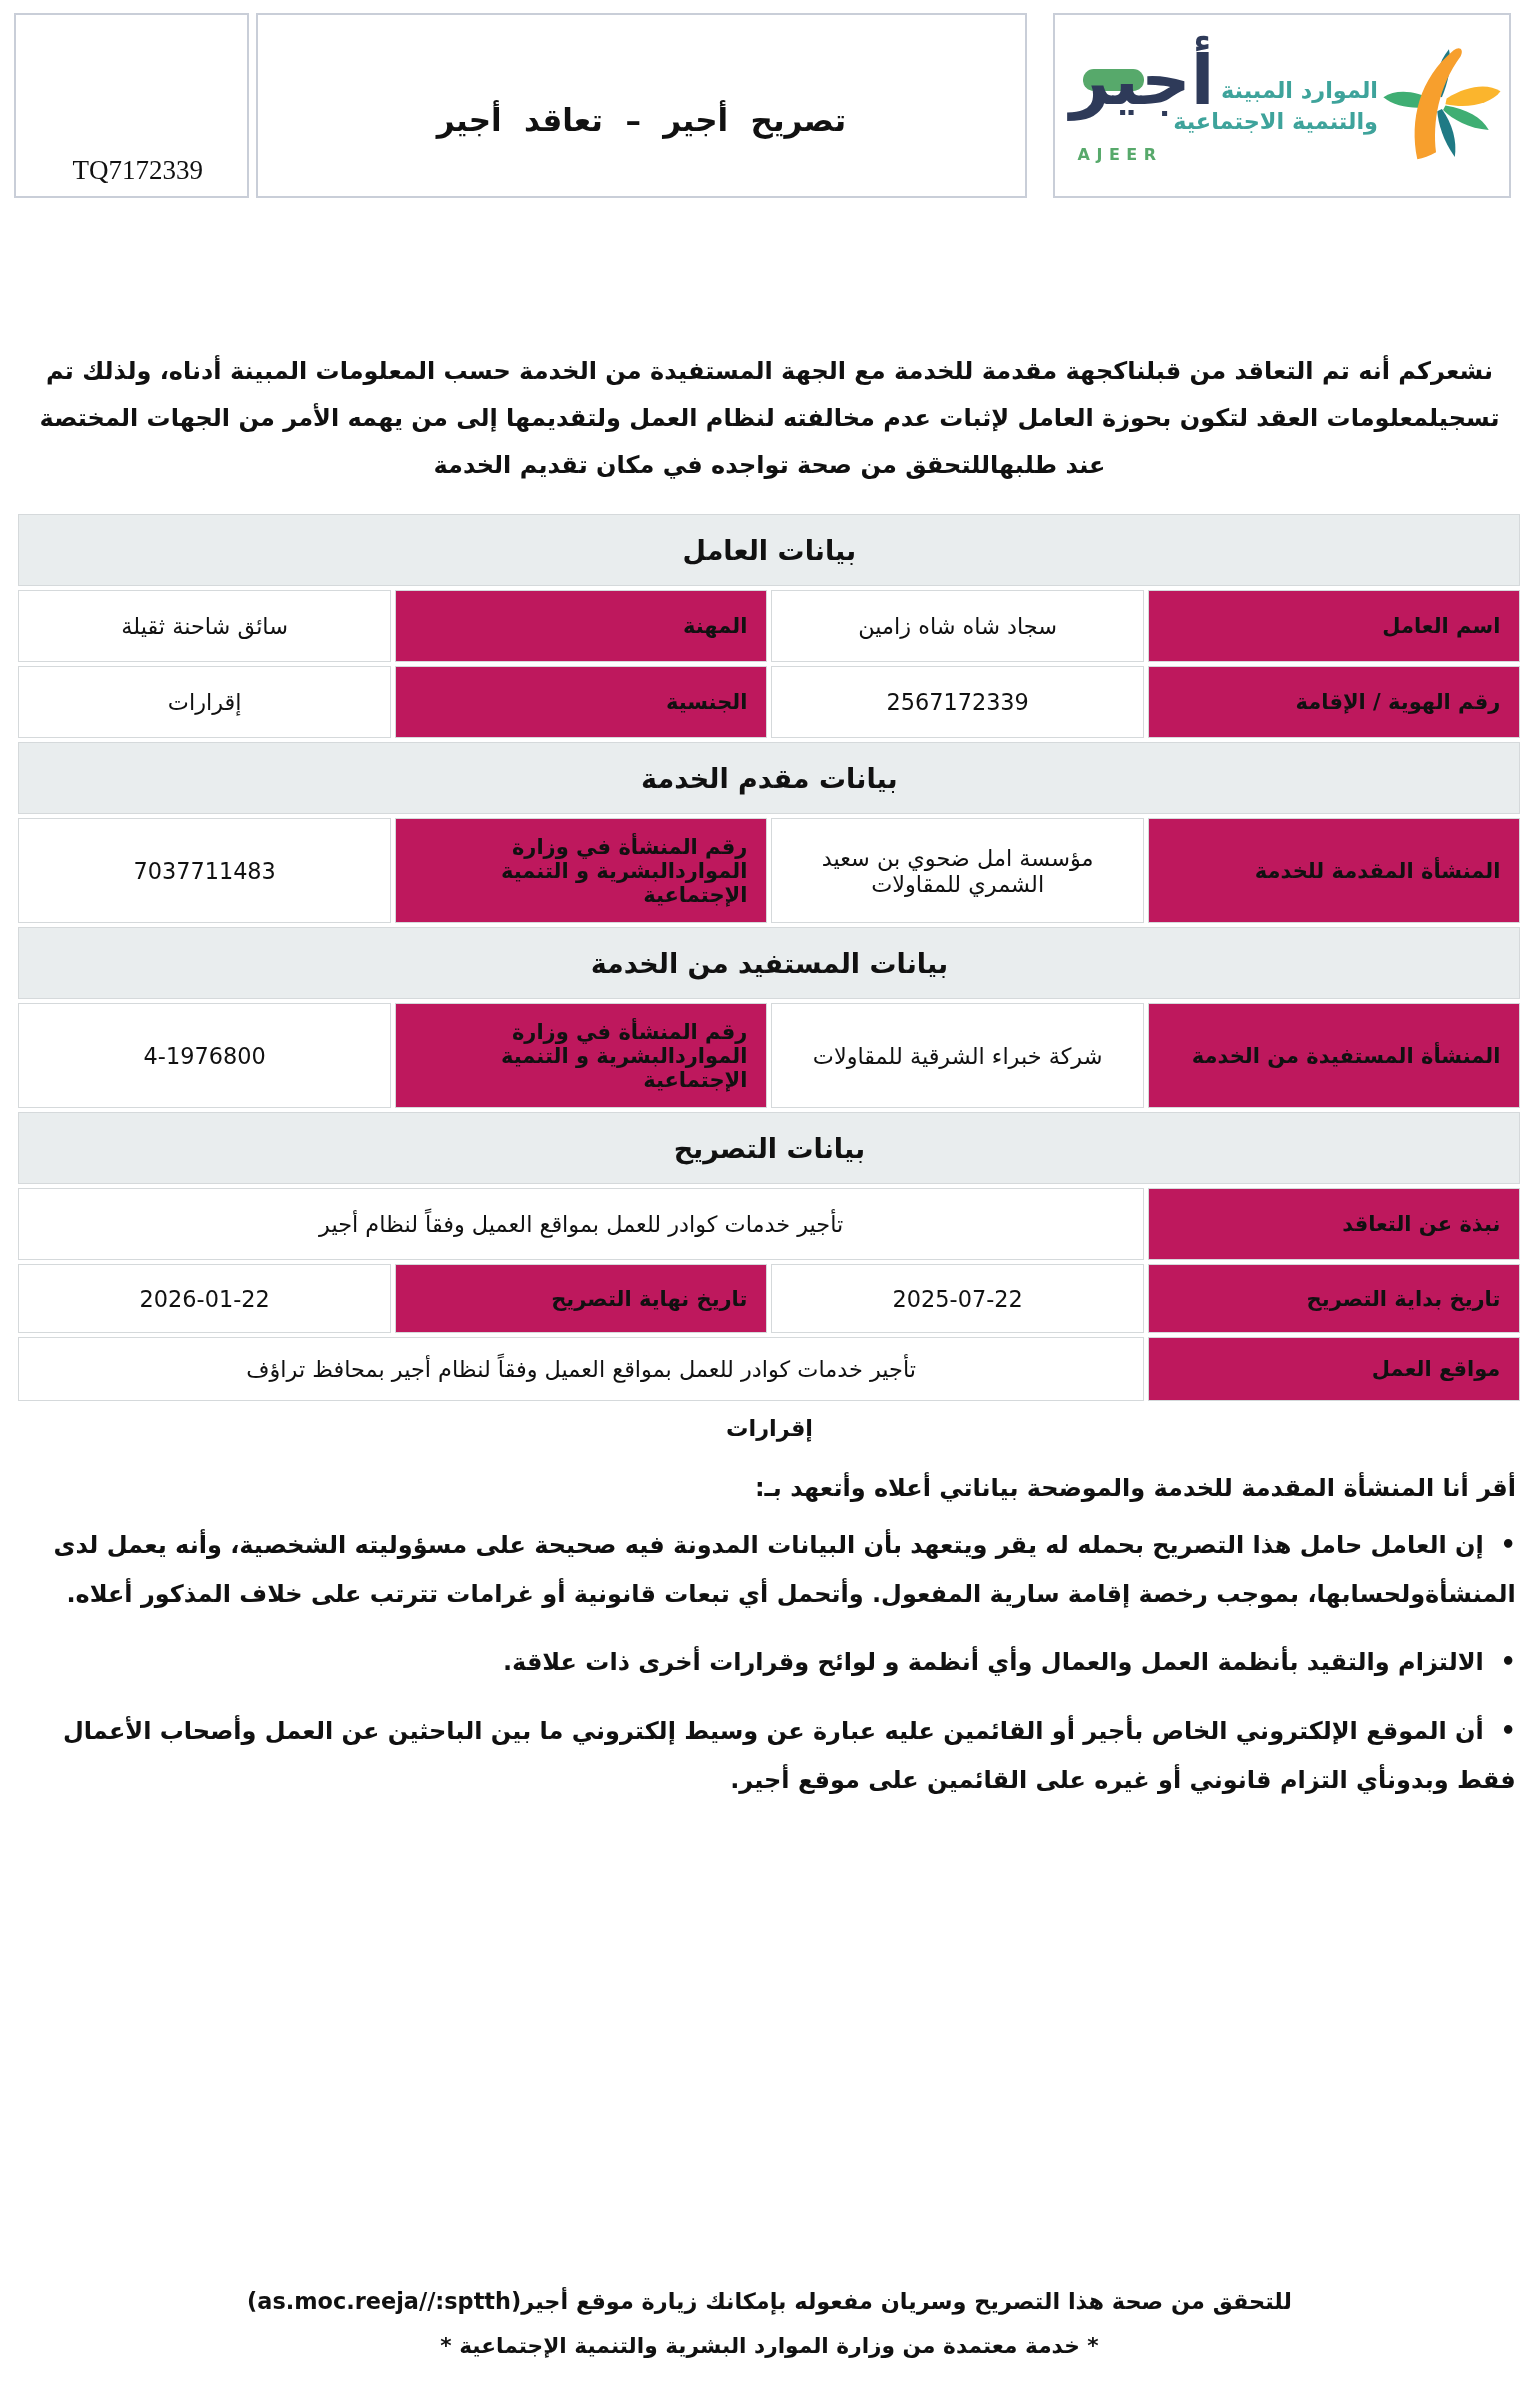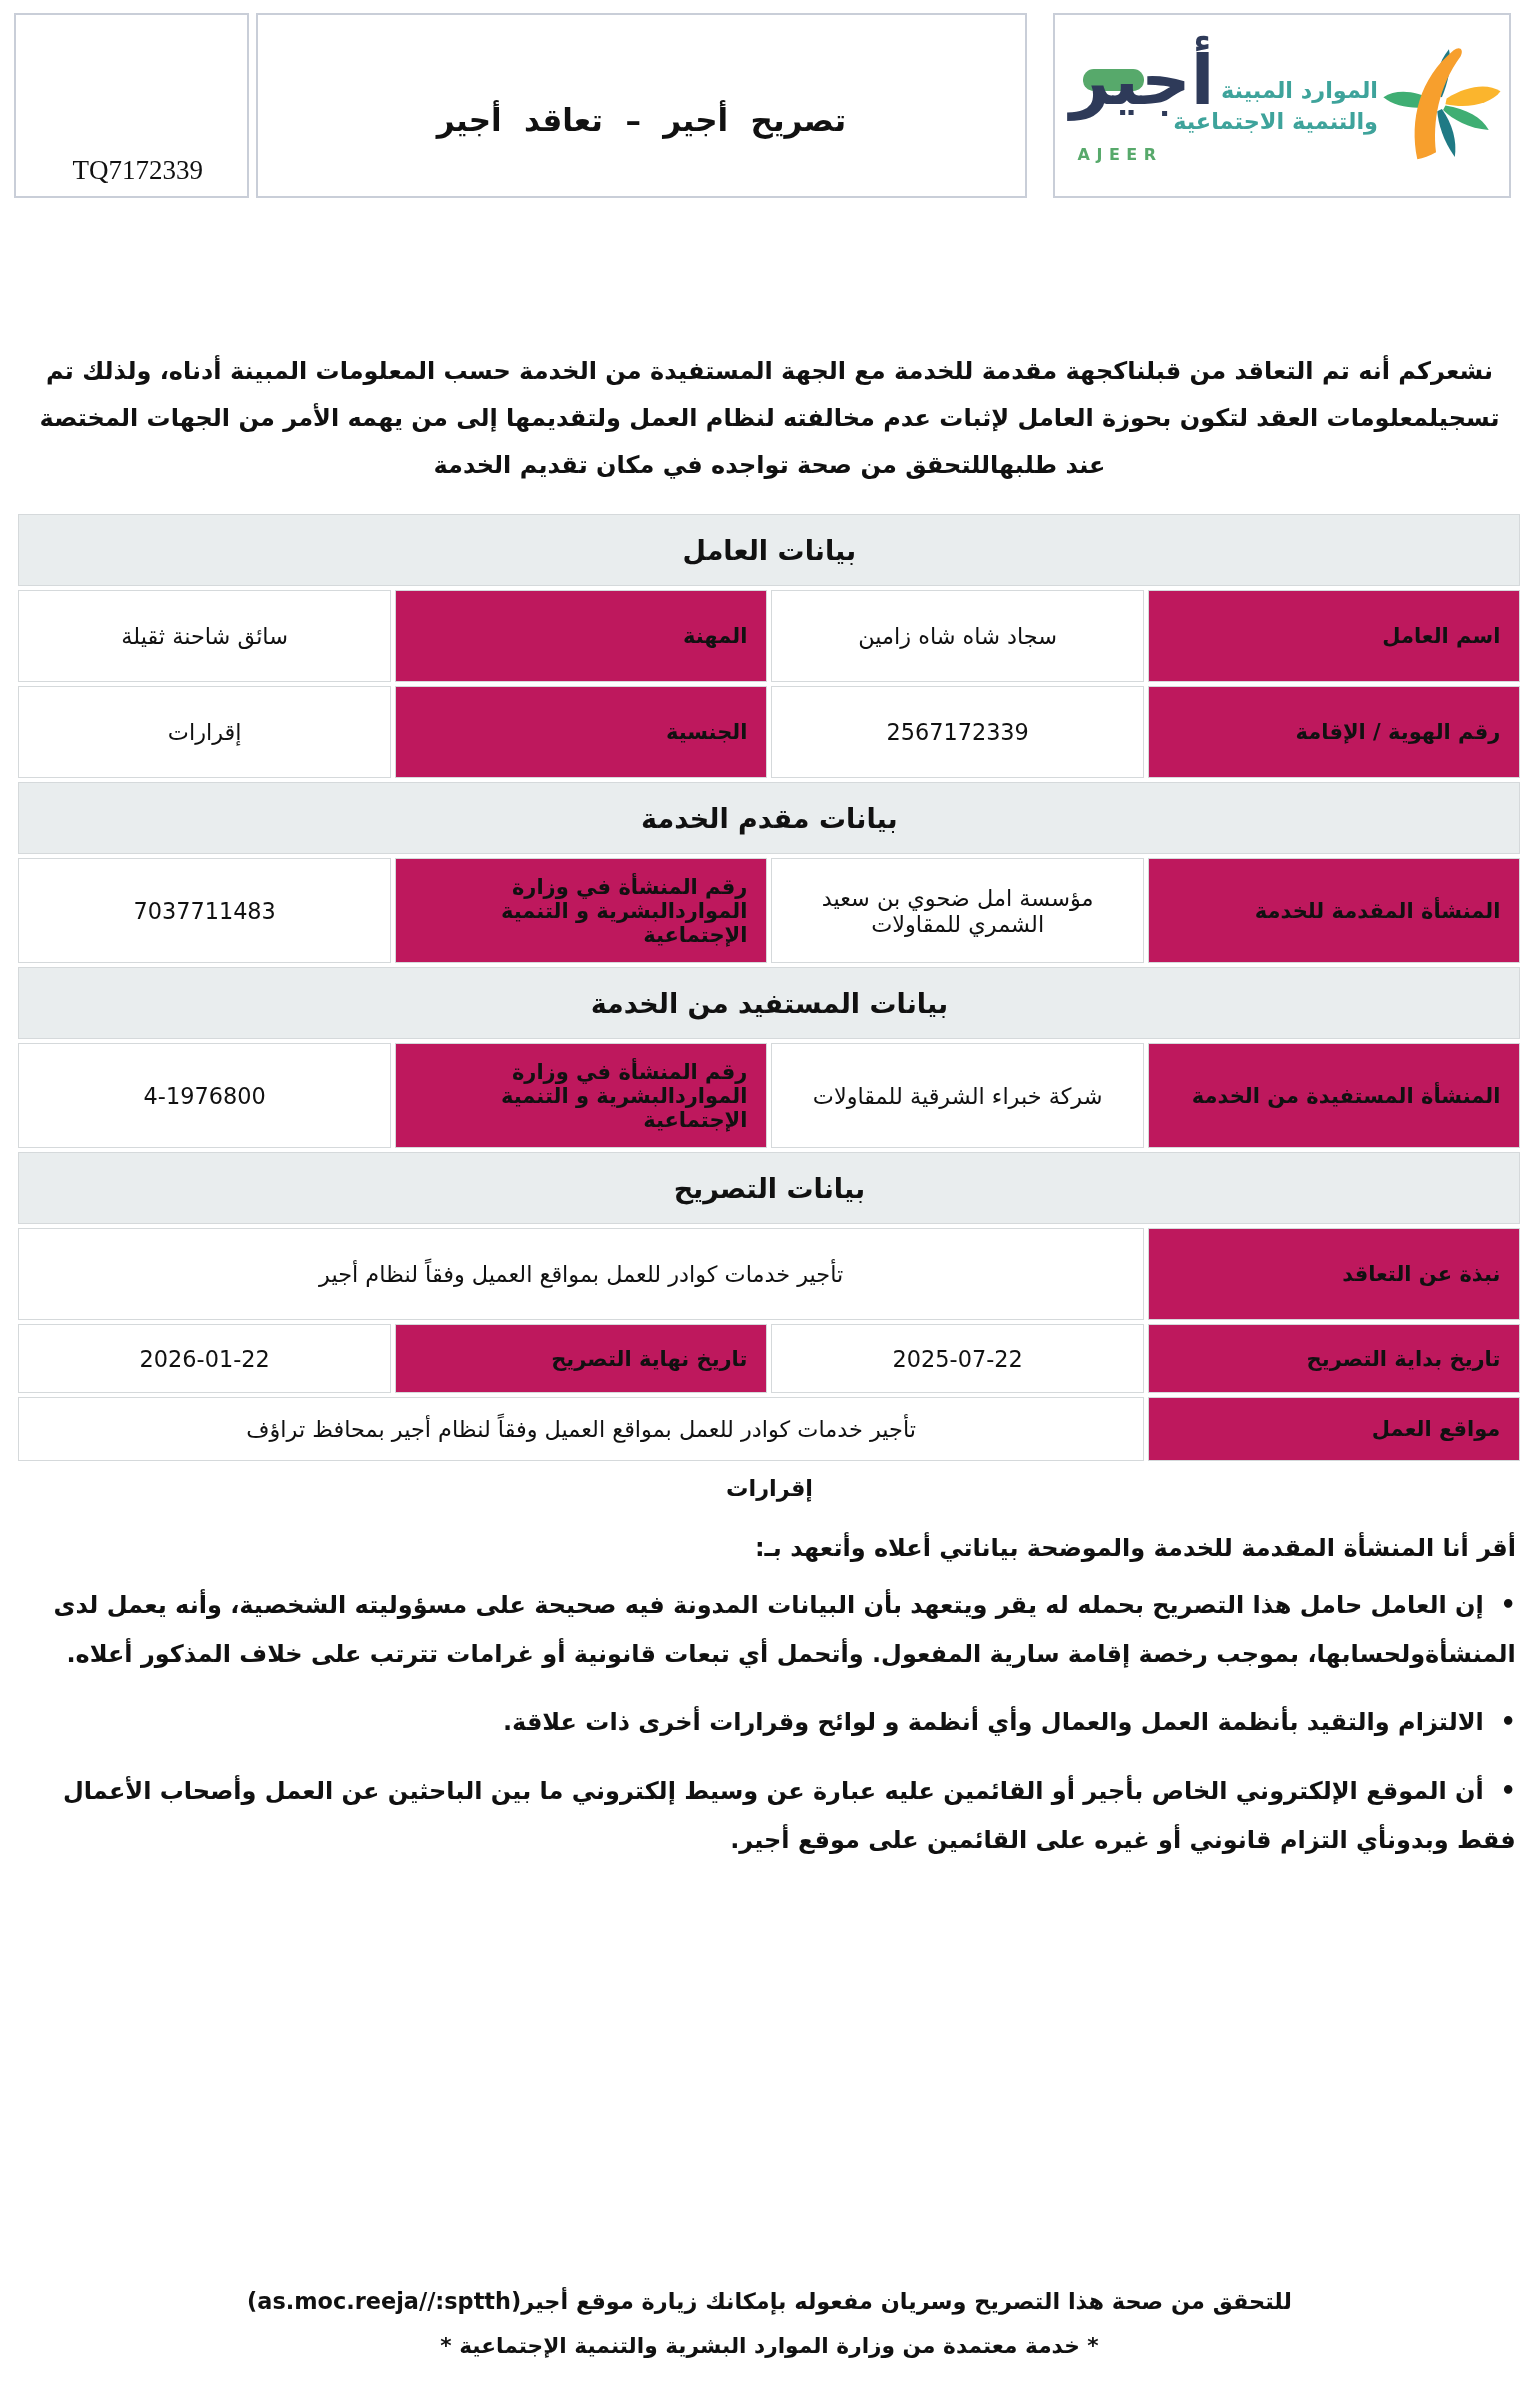--- a/index.html
+++ b/index.html
@@ -99,21 +99,21 @@
     font-weight:bold;font-size:21px;
     padding:0 19px;
   }
   td.val{
     background:#ffffff;
     text-align:center;
     font-size:22.4px;
     padding:7.2px 10px;
   }
   tr.rh-95 td{height:69px;}
-  tr.rh-100 td{height:92px;}
+  tr.rh-100 td{height:72px;}
   tr.rh-115 td{height:64px;}
   tr.rh-145 td{height:105px;}
   
   .decl-title{
     text-align:center;
     font-size:22.4px;font-weight:bold;
     margin-top:10px;
   }
   .decl-intro{
     direction:rtl;text-align:right;

